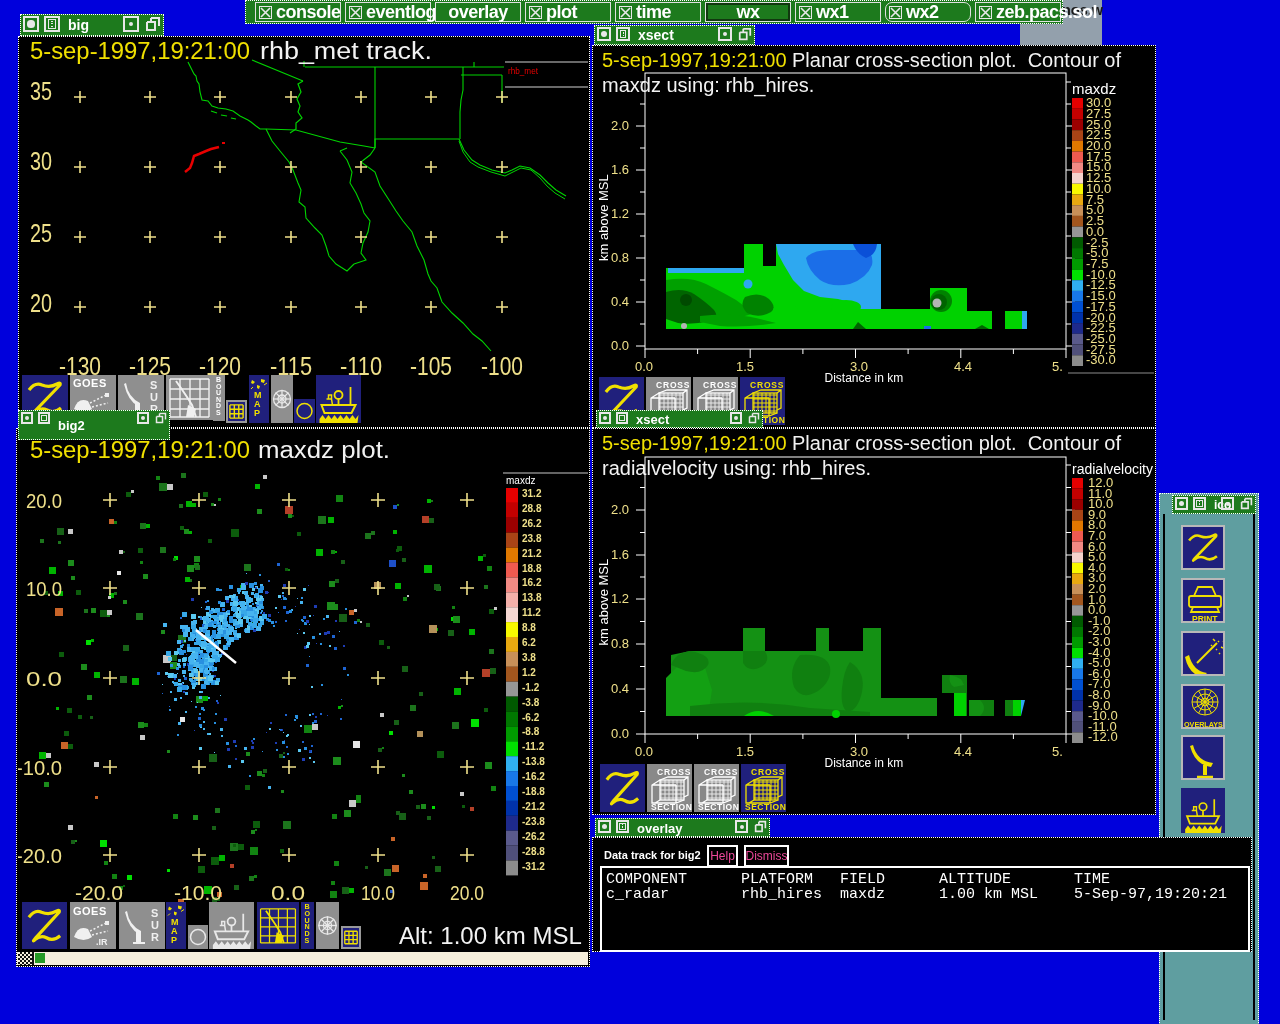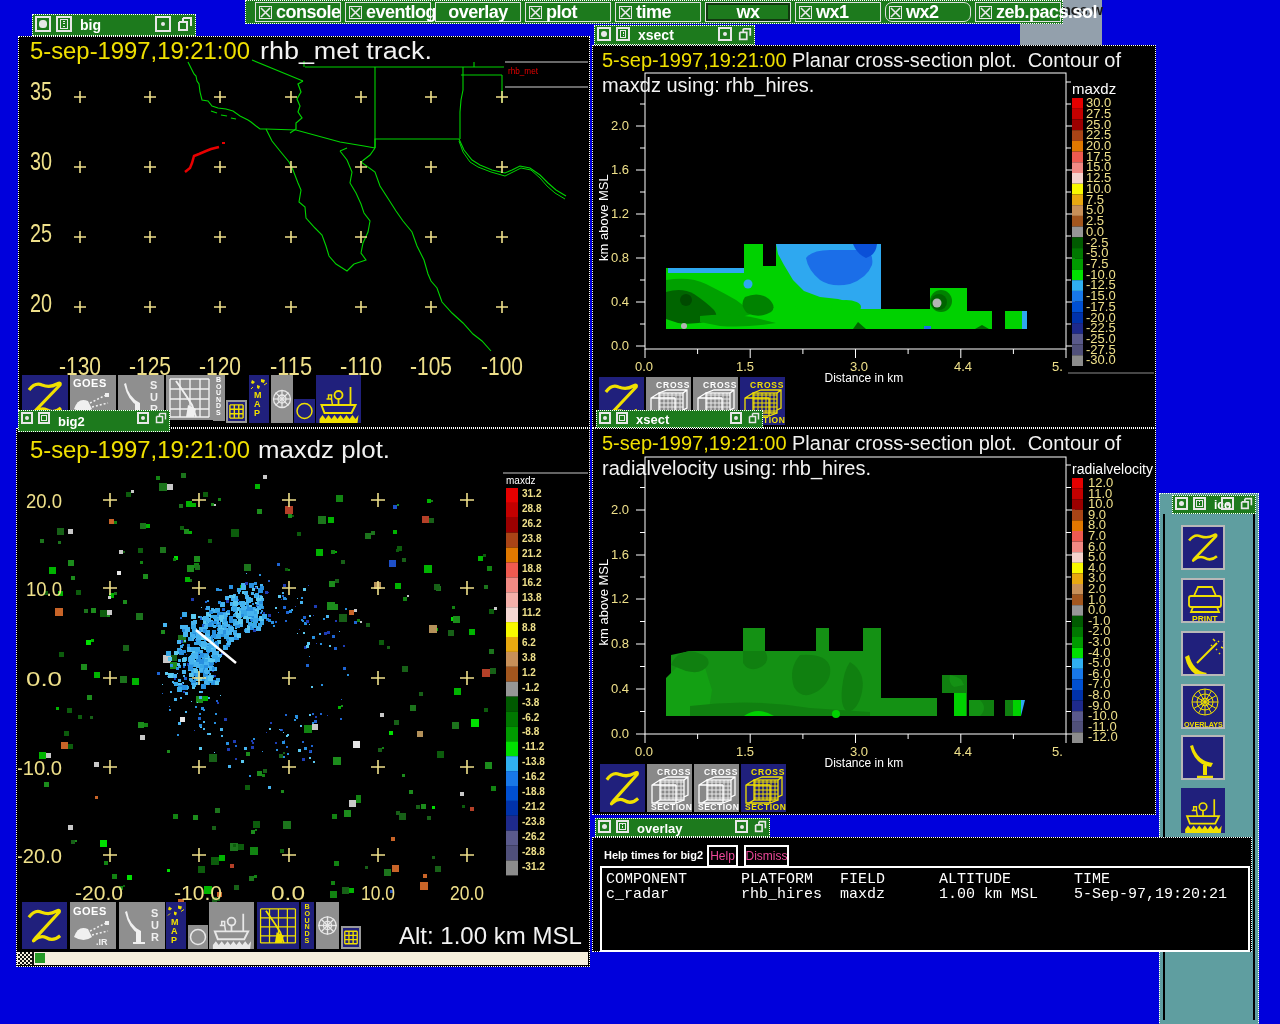--- a/index.html
+++ b/index.html
@@ -107,21 +107,21 @@
     <div class="topitem" style="left:730px;width:86px;">
       <span class="xic">
         <svg width="13" height="13" viewBox="0 0 13 13">
           <rect x="0.5" y="0.5" width="12" height="12" fill="none" stroke="#e8e8e8"></rect>
           <path d="M2 2 L11 11 M11 2 L2 11" stroke="#e8e8e8" stroke-width="1.6"></path>
         </svg>
       </span>
       <span class="titext">zeb.pacs.sol</span>
     </div>
   </div>
-<div class="tbar" style="left:32px;top:14px;width:164px;height:22px;">
+<div class="tbar" style="left:20px;top:14px;width:144px;height:22px;">
 <span class="tbi" style="left:3px;top:2px;width:16px;height:16px;">
       <span class="tbcirc"></span>
     </span>
 <span class="tbi" style="left:24px;top:2px;width:16px;height:16px;">
       <span class="tbdoc">
         <i></i>
         <i></i>
         <i></i>
       </span>
     </span>
@@ -1600,21 +1600,21 @@
 <div class="icon navybg" style="left:325px;top:498px;width:20px;height:23px;border:2px solid #999;">
 <svg width="16" height="19" viewBox="0 0 18 18">
 <path d="M2 2 H16 M2 6.7 H16 M2 11.4 H16 M2 16 H16 M2 2 V16 M6.7 2 V16 M11.4 2 V16 M16 2 V16" stroke="#f0e000" stroke-width="1.5"></path>
 </svg>
     </div>
 <div style="left:1px;top:524px;width:571px;height:13px;background:#f5eedb;">
       <div style="left:1px;top:0;width:14px;height:13px;background:repeating-conic-gradient(#111 0% 25%, #f5eedb 0% 50%) 0 0/4px 4px;"></div>
       <div style="left:15px;top:0;width:2px;height:13px;background:#111;"></div>
       <div style="left:18px;top:1px;width:10px;height:10px;background:#259a25;"></div>
     </div>
-<div class="tbar" style="left:2px;top:-18px;width:152px;height:22px;">
+<div class="tbar" style="left:2px;top:-18px;width:152px;height:30px;">
 <span class="tbi" style="left:3px;top:2px;width:12px;height:12px;">
         <span class="tbcirc"></span>
       </span>
 <span class="tbi" style="left:20px;top:2px;width:12px;height:12px;">
         <span class="tbdoc">
           <i></i>
           <i></i>
           <i></i>
         </span>
       </span>
@@ -1910,21 +1910,21 @@
 <span class="tbi" style="right:22px;top:2px;width:13px;height:13px;">
       <span class="tbdot"></span>
     </span>
 <span class="tbi2" style="right:3px;top:2px;width:13px;height:13px;">
  <svg width="13" height="13" viewBox="0 0 16 16">
         <path d="M6 2 L14 2 L14 10 M2 6 L2 14 L10 14 L10 6 L2 6 M6 2 L6 6" stroke="#e8e8e8" stroke-width="2" fill="none"></path>
       </svg>
 </span>
 </div>
 <div class="blackwin" style="left:592px;top:837px;width:660px;height:115px;">
-<span style="position:absolute;left:12px;top:12px;color:#fff;font-weight:bold;font-size:11px;">Help times for big2</span>
+<span style="position:absolute;left:12px;top:12px;color:#fff;font-weight:bold;font-size:11px;">Data track for big2</span>
 <div class="btn" style="left:115px;top:8px;width:31px;height:22px;font-size:12px;">Help</div>
 <div class="btn" style="left:152px;top:8px;width:45px;height:22px;font-size:12px;">Dismiss</div>
 <div style="left:8px;top:29px;width:650px;height:86px;border:2px solid #fff;font-family:'Liberation Mono',monospace;font-size:15px;color:#fff;">
       <pre style="font-family:inherit;margin:4px 0 0 4px;line-height:15px;">COMPONENT      PLATFORM   FIELD      ALTITUDE       TIME
 c_radar        rhb_hires  maxdz      1.00 km MSL    5-Sep-97,19:20:21</pre>
     </div>
 </div>
 <div class="tbar" style="left:595px;top:818px;width:175px;height:19px;">
 <span class="tbi" style="left:3px;top:2px;width:13px;height:13px;">
       <span class="tbcirc"></span>

